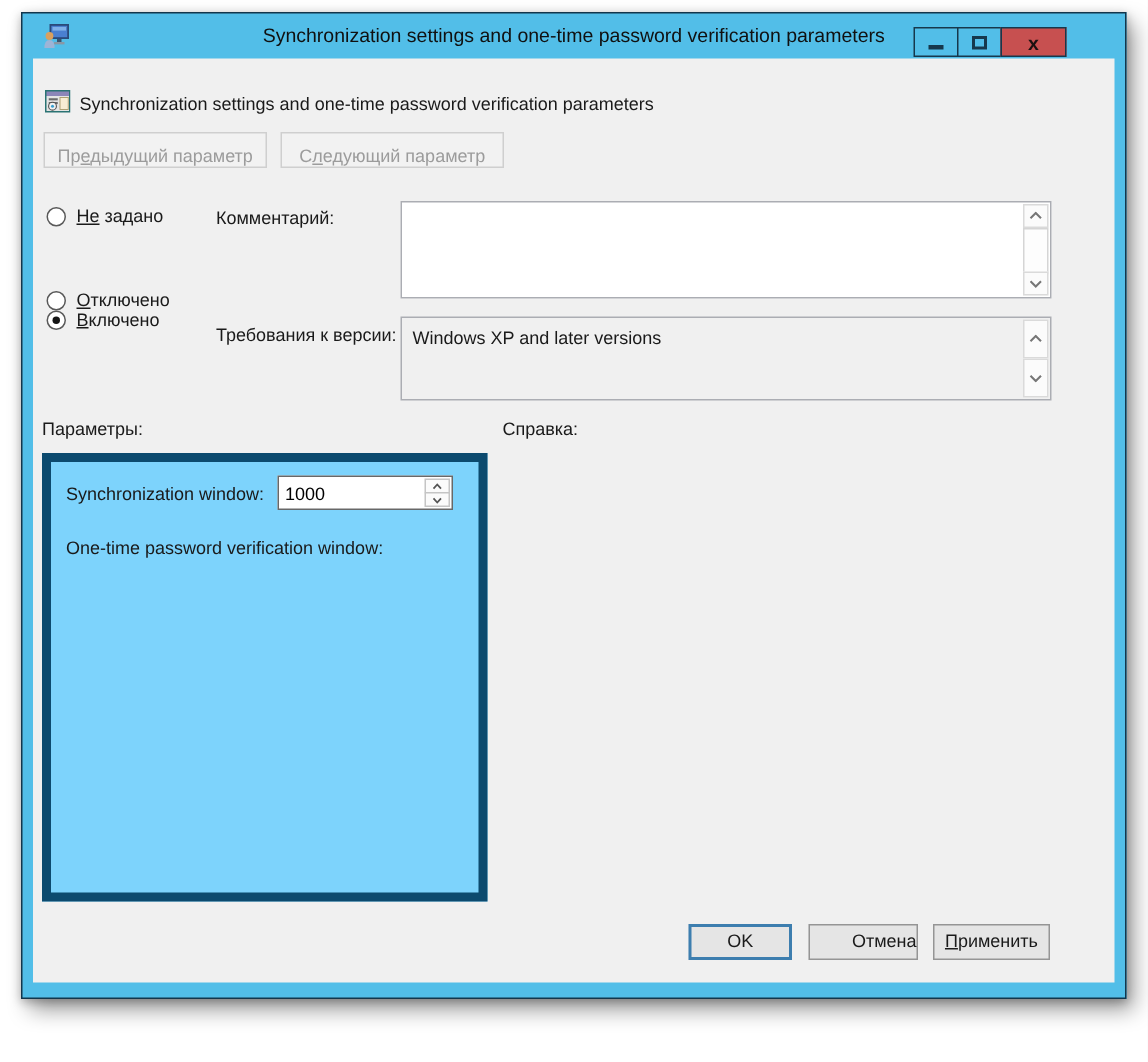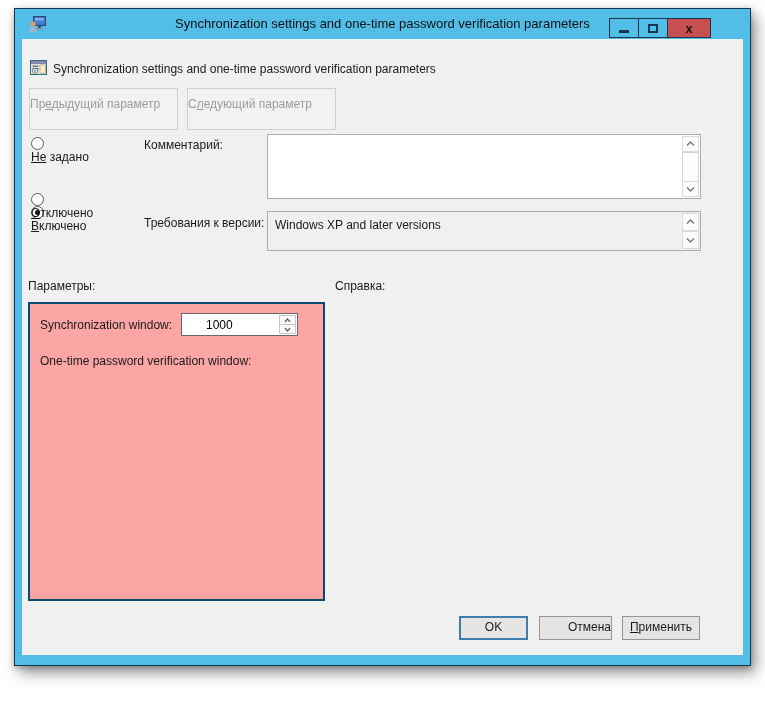--- a/index.html
+++ b/index.html
@@ -23,27 +23,27 @@
   .glyph-min { width:10px; height:3px; background:#16384c; margin-top:6px; }
   .glyph-max { width:10px; height:9px; border:2px solid #16384c; background:transparent; }
   .glyph-close { font-weight:bold; font-size:13px; color:#1c1010; line-height:1; }
 
   
   .content { position:absolute; left:7px; top:30px; right:7px; bottom:10px;
     background:#f0f0f0; }
 
   .hdr-icon { position:absolute; left:8px; top:21px; width:17px; height:16px; }
 
-  .navbtn { position:absolute; top:49px; height:42px; width:149px;
+  .navbtn { position:absolute; top:49px; height:24px; width:149px;
     background:#f2f2f2; border:1px solid #cfcfcf; color:#9c9c9c;
-    line-height:31px; font-size:12px; cursor:default; }
+    text-align:center; line-height:31px; font-size:12px; cursor:default; }
   .navbtn.prev { left:7px; }
   .navbtn.next { left:165px; }
 
-  .radio-row { position:absolute; left:9px; display:flex; align-items:flex-start; cursor:default;flex-direction:column; }
+  .radio-row { position:absolute; left:9px; display:flex; align-items:flex-end; cursor:default; }
   .radio-circle { width:13px; height:13px; border:1px solid #595959; border-radius:50%;
     background:#fff; margin-right:7px; position:relative; flex:0 0 auto; }
   .radio-row.checked .radio-circle::after { content:""; position:absolute; left:3px; top:3px;
     width:5px; height:5px; border-radius:50%; background:#141414; }
 
   .lbl { position:absolute; font-size:12px; color:#1a1a1a; }
   .u { text-decoration:underline; }
 
   .textbox { position:absolute; background:#ffffff; border:1px solid #abadb3; }
   .textbox.gray { background:#f0f0f0; }
@@ -55,24 +55,24 @@
   
   .vscroll { position:absolute; top:1px; right:1px; bottom:1px; width:17px; background:#ffffff; }
   .sbtn { position:absolute; left:0; width:17px; height:16px; background:#fbfbfb;
     border:1px solid #dadada; display:flex; align-items:center; justify-content:center; }
   .sbtn.up { top:0; }
   .sbtn.down { bottom:0; }
   .sbtn.half-up { top:0; height:50%; }
   .sbtn.half-down { bottom:0; height:50%; }
   .sthumb { position:absolute; left:0; width:17px; background:#fdfdfd; border:1px solid #d5d5d5; }
 
-  .panel { position:absolute; background:#fca5a5; border:2px solid #0c4a6e; }
+  .panel { position:absolute; background:#7dd3fc; border:6px solid #0c4a6e; }
 
   .spinner { position:absolute; height:23px; background:#ffffff; border:1px solid #686868;
-    display:flex;padding-left:20px; }
+    display:flex; }
   .spin-value { flex:1; border:none; outline:none; padding:0 0 0 4px; font-size:12px;
     font-family:"Liberation Sans", sans-serif; background:transparent; min-width:0; }
   .spinbtns { width:19px; display:flex; flex-direction:column; padding:1px; }
   .spinbtn { flex:1; border:1px solid #c5c5c5; background:#fbfbfb; display:flex;
     align-items:center; justify-content:center; }
   .spinbtn + .spinbtn { margin-top:-1px; }
 
   .help-text { position:absolute; left:8px; top:6px; right:24px; font-size:12px; line-height:16px; }
 
   .btn { position:absolute; top:577px; height:24px; background:#e5e5e5;
@@ -155,21 +155,21 @@
         <div class="sthumb" style="top:16px; height:31px;"></div>
         <div class="sbtn down">
             <svg class="chev" width="9" height="6" viewBox="0 0 9 6">
               <polyline points="1,1.5 4.5,5 8,1.5" fill="none" stroke="#777" stroke-width="1.4"></polyline>
             </svg>
           </div>
       </div>
     </div>
 
     <div class="lbl" style="left:122px; top:177px;">Требования к версии:</div>
-    <div class="textbox gray" style="left:245px; top:172px; width:434px; height:40px;text-decoration:underline;">
+    <div class="textbox gray" style="left:245px; top:172px; width:434px; height:56px;text-decoration:underline;">
       <div class="tb-text">Windows XP and later versions</div>
       <div class="vscroll" style="background:#f0f0f0;">
         <div class="sbtn half-up">
             <svg class="chev" width="9" height="6" viewBox="0 0 9 6">
               <polyline points="1,4.5 4.5,1 8,4.5" fill="none" stroke="#777" stroke-width="1.4"></polyline>
             </svg>
           </div>
         <div class="sbtn half-down">
             <svg class="chev" width="9" height="6" viewBox="0 0 9 6">
               <polyline points="1,1.5 4.5,5 8,1.5" fill="none" stroke="#777" stroke-width="1.4"></polyline>

